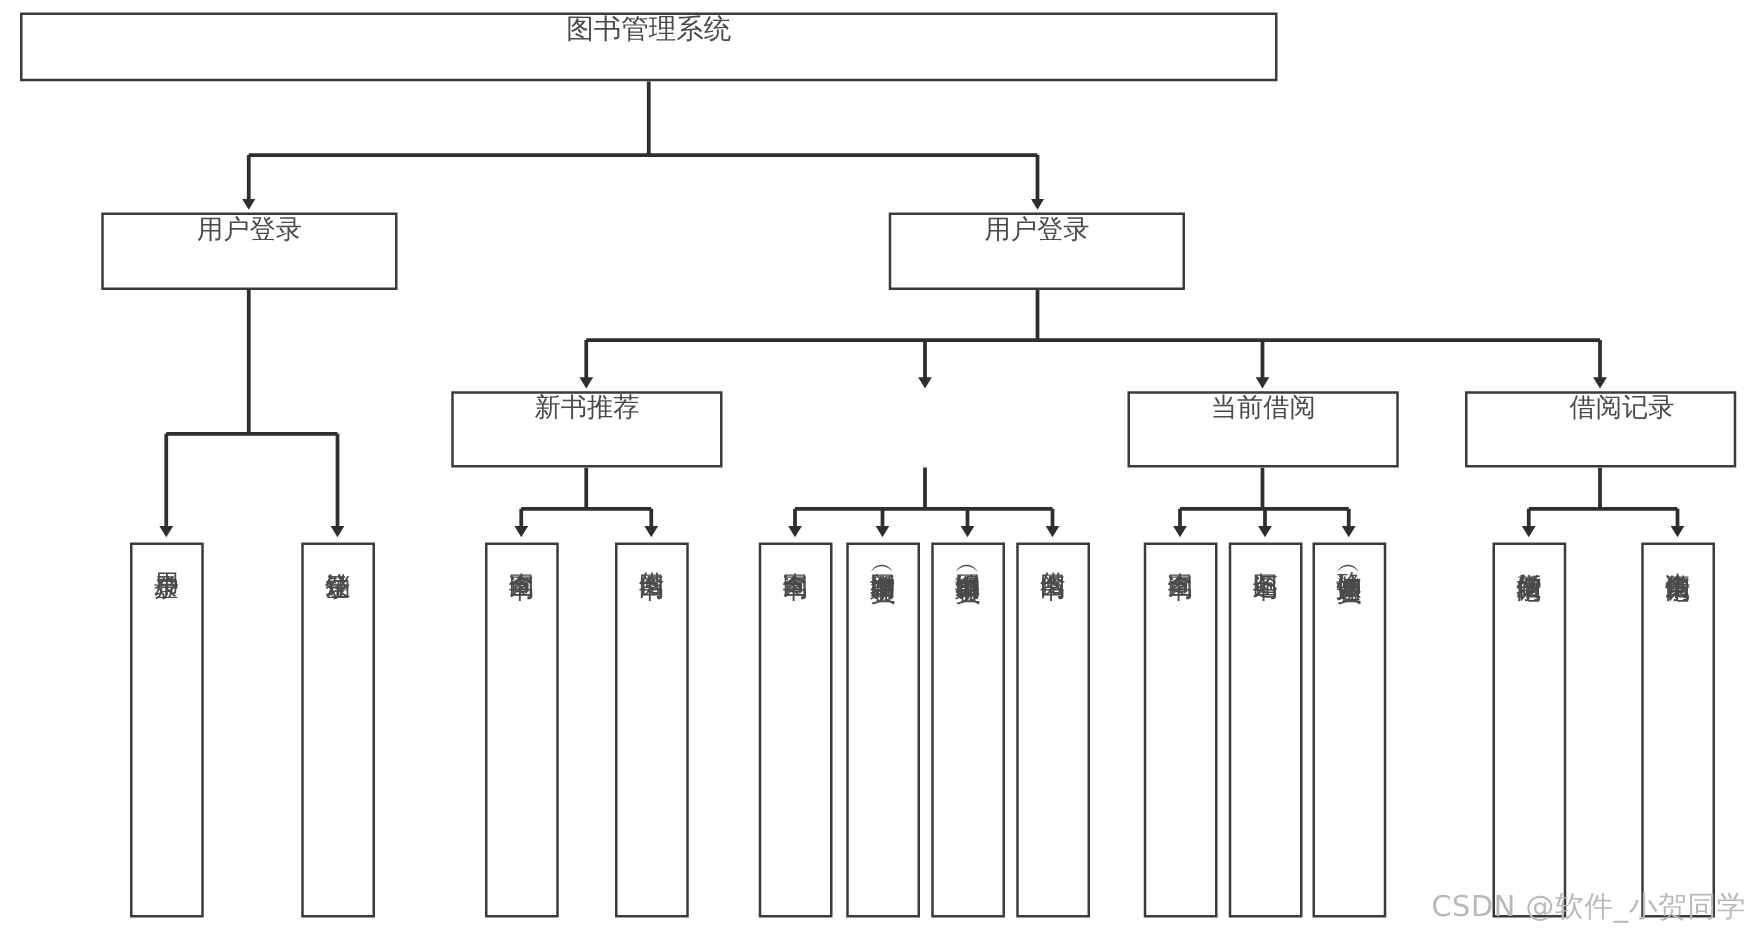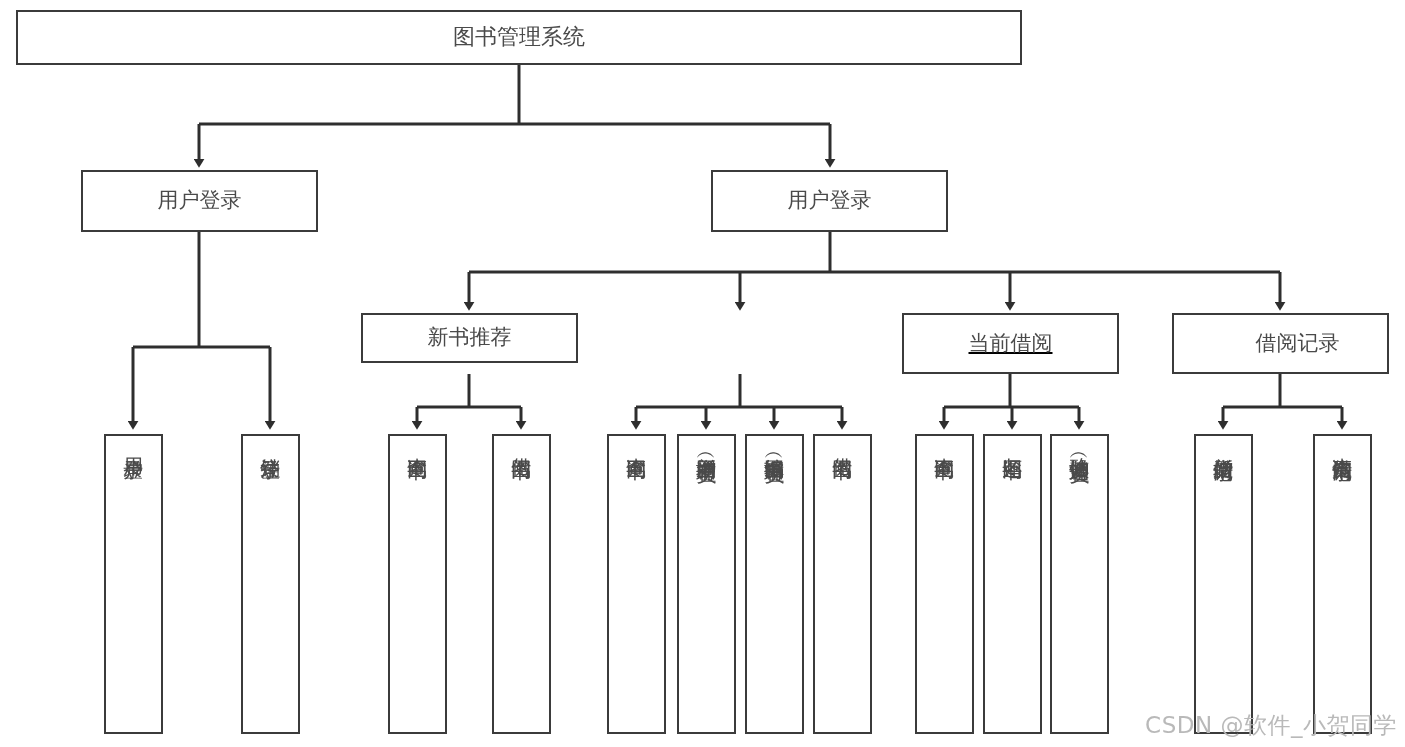--- a/index.html
+++ b/index.html
@@ -26,21 +26,21 @@
     width: 1405px;
     height: 747px;
     pointer-events: none;
   }
   .node {
     position: absolute;
     box-sizing: border-box;
     background: #ffffff;
     border: 2px solid #3b3b3b;
     display: flex;
-    align-items: center;
+    align-items: flex-start;
     justify-content: center;
     overflow: hidden;
   }
   .node .label {
     color: #4a4a4a;
     font-family: "DejaVu Sans", "Liberation Sans", sans-serif;
     line-height: 1.12;
     text-align: center;
     white-space: nowrap;
   }
@@ -136,24 +136,24 @@
     <span class="label">图书管理系统</span>
   </div>
 
   <div class="node horizontal" style="left:81px; top:170px; width:237px; height:62px;">
     <span class="label">用户登录</span>
   </div>
   <div class="node horizontal" style="left:711px; top:170px; width:237px; height:62px;">
     <span class="label">用户登录</span>
   </div>
 
-  <div class="node horizontal" style="left:361px; top:313px; width:217px; height:50px;">
+  <div class="node horizontal" style="left:361px; top:313px; width:217px; height:61px;">
     <span class="label">新书推荐</span>
   </div>
-  <div class="node horizontal" style="left:902px; top:313px; width:217px; height:61px;text-decoration:underline;">
+  <div class="node horizontal" style="left:902px; top:313px; width:217px; height:61px;">
     <span class="label">当前借阅</span>
   </div>
   <div class="node horizontal" style="left:1172px; top:313px; width:217px; height:61px;padding-left:34px;">
     <span class="label">借阅记录</span>
   </div>
 
   <div class="node vertical" style="left:104px; top:434px; width:59px; height:300px;">
     <span class="label">用户登录</span>
   </div>
   <div class="node vertical" style="left:241px; top:434px; width:59px; height:300px;">

